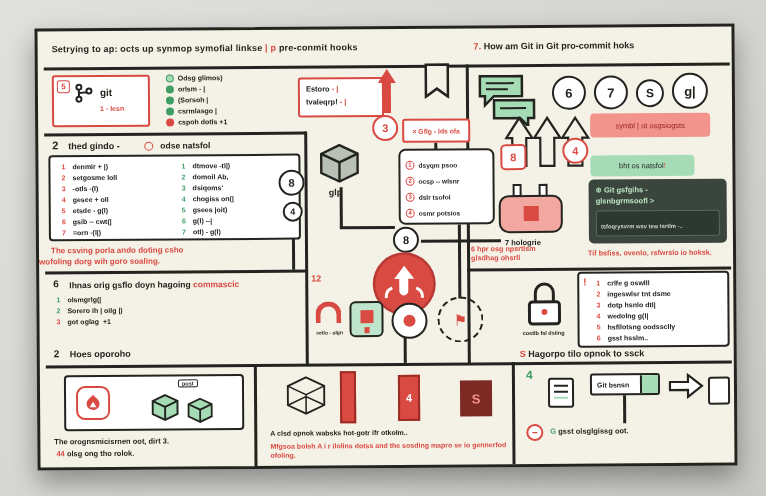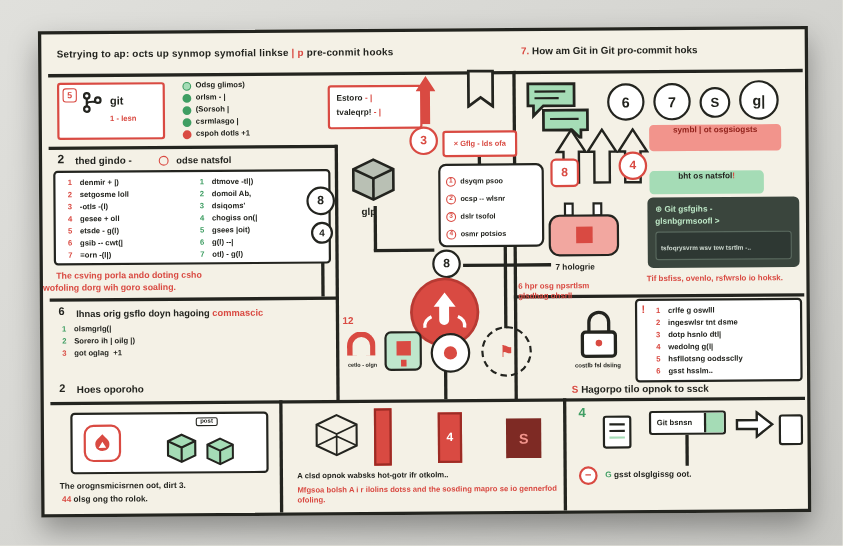--- a/index.html
+++ b/index.html
@@ -16,21 +16,21 @@
   .circ{position:absolute;border-radius:50%;background:#fff;border:2.5px solid #23241f;display:flex;align-items:center;justify-content:center;font-weight:bold;color:#23241f}
   .circ.redb{border-color:#d94a42;color:#d94a42}
   .panel{position:absolute;background:#fff;border:2px solid #23241f;border-radius:4px}
   .redpanel{position:absolute;background:#fff;border:2px solid #d94a42;border-radius:3px}
   .tt{position:absolute;font-weight:bold}
   .row{display:flex;align-items:center;gap:4px}
   .cn{width:10px;text-align:center;font-weight:bold;font-size:7px;flex:0 0 10px}
   .ct{font-size:7px;font-weight:bold;color:#23241f;white-space:nowrap}
   .chk{width:8px;height:8px;border-radius:50%;display:inline-block;flex:0 0 8px}
   .numcirc{width:9px;height:9px;border-radius:50%;border:1.5px solid #d94a42;color:#d94a42;font-size:6px;font-weight:bold;display:inline-flex;align-items:center;justify-content:center;flex:0 0 9px}
-  .badge{position:absolute;border-radius:4px;display:flex;justify-content:center;font-weight:bold}
+  .badge{position:absolute;border-radius:4px;display:flex;align-items:center;justify-content:center;font-weight:normal}
   .dashcirc{position:absolute;border:2px dashed #23241f;border-radius:50%;background:transparent;display:flex;align-items:center;justify-content:center}
 </style>
 </head>
 <body>
 
 <div class="stage">
 <div class="card">
 
   <div class="line" style="left:6px;top:36px;width:686px;height:2.5px"></div>
   <div class="line" style="left:428px;top:36px;width:2.5px;height:300px"></div>
@@ -259,38 +259,38 @@
         <span>8</span>
       </div>
 
   <div class="abs" style="left:336px;top:226px;width:58px;height:58px;border-radius:50%;background:#d94a42;box-shadow:0 0 0 2.5px #b83a33">
     <svg width="58" height="58" viewBox="0 0 58 58">
       <path d="M29 11 L39 24 H33 V36 a4.5 4.5 0 0 1 -9 0 V24 H19 Z" fill="#fff"></path>
       <path d="M17 33 q-7 3 -6 10 M41 33 q7 3 6 10" stroke="#fff" stroke-width="3" fill="none"></path>
     </svg>
   </div>
 
-  <div class="tt red" style="left:272px;top:257px;font-size:9px">12</div>
+  <div class="tt red" style="left:272px;top:244px;font-size:9px">12</div>
   <div class="abs" style="left:276px;top:272px;width:26px;height:22px;border:5px solid #d94a42;border-bottom:none;border-radius:13px 13px 0 0"></div>
   <div class="tt dark" style="left:270px;top:300px;width:40px;font-size:5px;text-align:center">cetlo - olgn</div>
 
   <div class="abs" style="left:310px;top:272px;width:34px;height:36px;background:#bfe6cc;border:2.5px solid #23241f;border-radius:6px">
     <div style="position:absolute;left:9px;top:7px;width:13px;height:13px;background:#d94a42"></div>
     <div style="position:absolute;left:13px;top:24px;width:5px;height:6px;background:#d94a42"></div>
   </div>
 
   <div class="circ" style="left:352px;top:274px;width:36px;height:36px">
     <span style="width:12px;height:12px;border-radius:50%;background:#d94a42;display:block"></span>
   </div>
 
   <div class="dashcirc" style="left:398px;top:268px;width:46px;height:46px">
     <span class="red" style="font-size:15px;line-height:1">⚑</span>
   </div>
 
-  <div class="tt red" style="left:432px;top:227px;width:96px;font-size:7.2px;line-height:9px">
+  <div class="tt red" style="left:432px;top:216px;width:96px;font-size:7.2px;line-height:9px">
     <div>6 hpr osg npsrtlsm</div>
     <div>glsdhag ohsrll</div>
   </div>
 
   <div class="abs" style="left:438px;top:44px">
     <svg width="62" height="54" viewBox="0 0 62 54">
       <path d="M4 4 h42 v20 h-28 l-9 9 v-9 h-5 z" fill="#a5dcb6" stroke="#23241f" stroke-width="2.5"></path>
       <line x1="10" y1="11" x2="38" y2="11" stroke="#23241f" stroke-width="2"></line>
       <line x1="10" y1="17" x2="32" y2="17" stroke="#23241f" stroke-width="2"></line>
       <path d="M18 28 h40 v18 h-6 v8 l-8 -8 h-26 z" fill="#a5dcb6" stroke="#23241f" stroke-width="2.5"></path>

